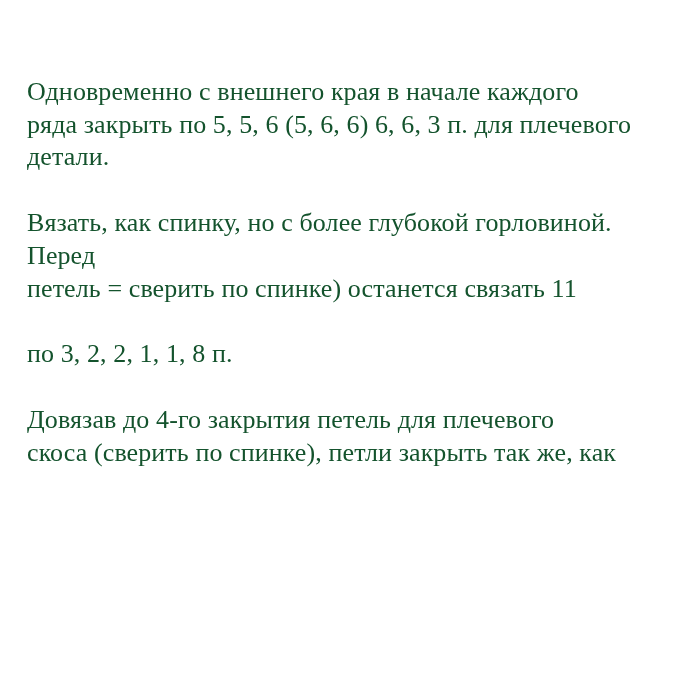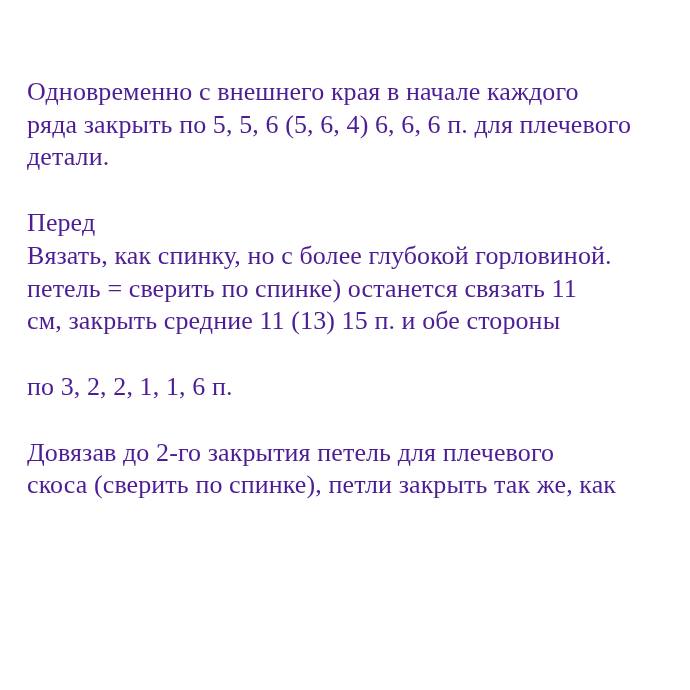--- a/index.html
+++ b/index.html
@@ -12,52 +12,51 @@
     height: 690px;
     overflow: hidden;
     font-family: "Liberation Serif", "DejaVu Serif", serif;
   }
   .page {
     box-sizing: border-box;
     width: 690px;
     height: 690px;
     padding: 76px 24px 0 27px;
     background: #ffffff;
-    color: #4c1d95;
+    color: #14532d;
   }
   .paragraph {
     margin: 0 0 33px 0;
   }
   .line {
     font-size: 26px;
     line-height: 32.7px;
     white-space: nowrap;
     letter-spacing: 0.1px;
   }
 </style>
 </head>
 <body>
 
 <div class="page">
 
   <div class="paragraph">
     <div class="line">Одновременно с внешнего края в начале каждого</div>
-    <div class="line">ряда закрыть по 5, 5, 6 (5, 6, 4) 6, 6, 6 п. для плечевого</div>
+    <div class="line">ряда закрыть по 5, 5, 6 (5, 6, 6) 6, 6, 3 п. для плечевого</div>
     <div class="line">детали.</div>
   </div>
 
   <div class="paragraph">
+    <div class="line">Вязать, как спинку, но с более глубокой горловиной.</div>
     <div class="line">Перед</div>
-    <div class="line">Вязать, как спинку, но с более глубокой горловиной.</div>
     <div class="line">петель = сверить по спинке) останется связать 11</div>
-    <div class="line">см, закрыть средние 11 (13) 15 п. и обе стороны</div>
   </div>
 
   <div class="paragraph">
-    <div class="line">по 3, 2, 2, 1, 1, 6 п.</div>
+    <div class="line">по 3, 2, 2, 1, 1, 8 п.</div>
   </div>
 
   <div class="paragraph">
-    <div class="line">Довязав до 2-го закрытия петель для плечевого</div>
+    <div class="line">Довязав до 4-го закрытия петель для плечевого</div>
     <div class="line">скоса (сверить по спинке), петли закрыть так же, как</div>
   </div>
 
 </div>
 
 </body></html>

